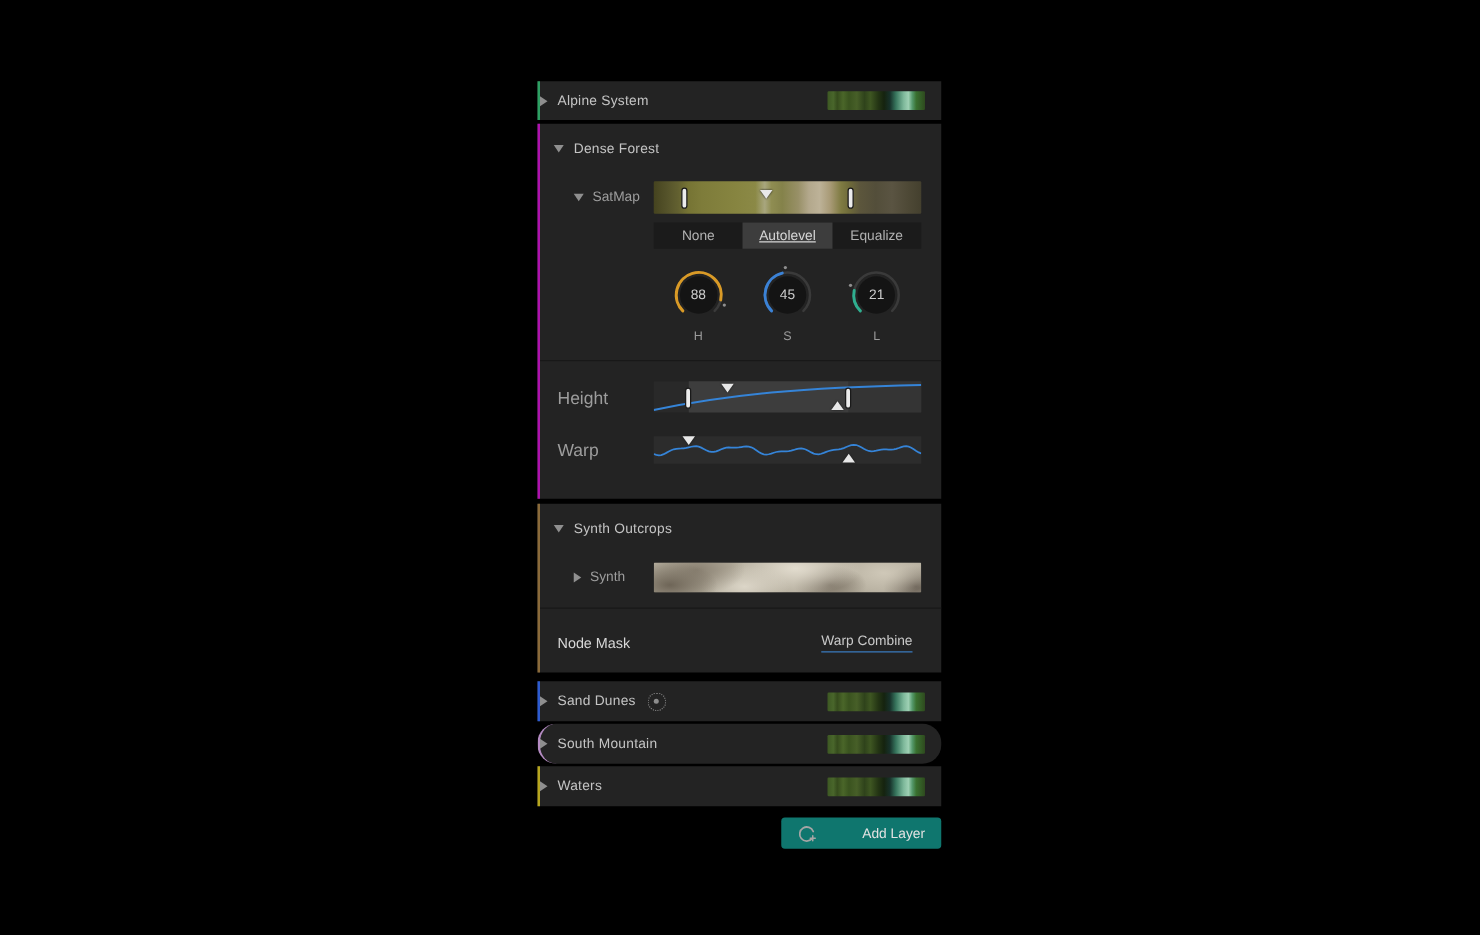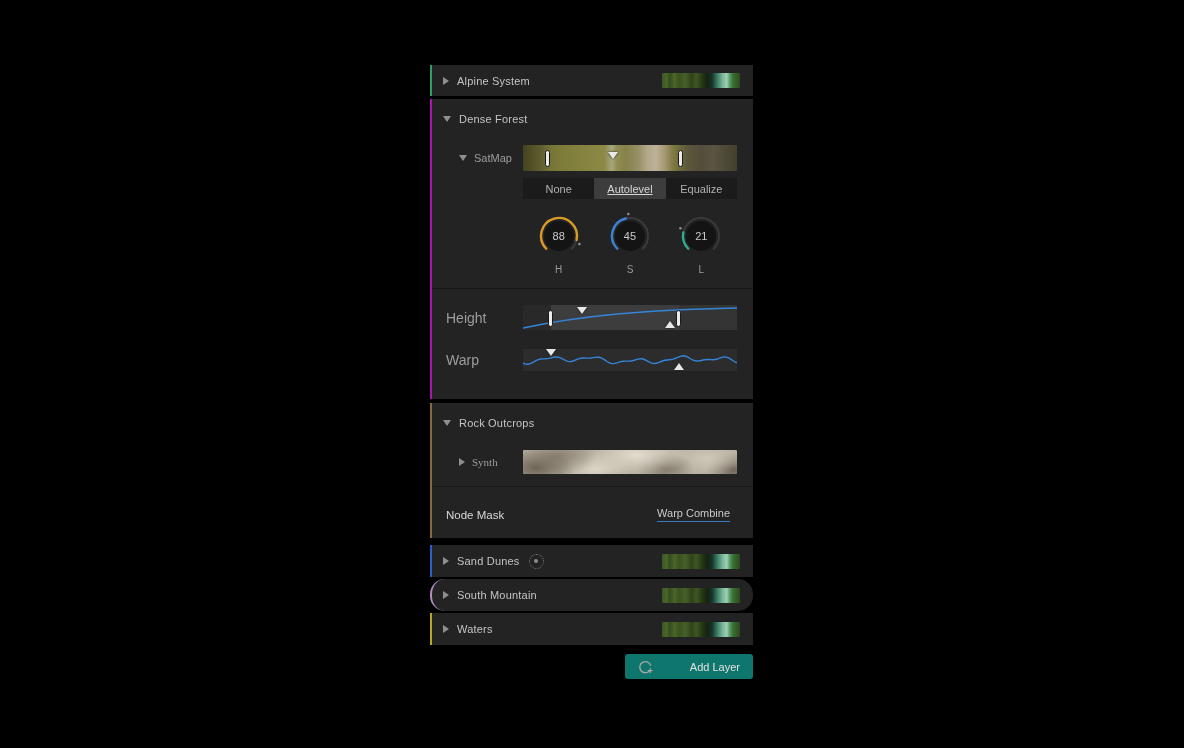--- a/index.html
+++ b/index.html
@@ -3,21 +3,21 @@
 <meta charset="utf-8">
 <style>
   * { margin:0; padding:0; box-sizing:border-box; }
   html,body { width:1184px; height:748px; background:#000; overflow:hidden;
               font-family:"Liberation Sans", sans-serif; }
   .panel { position:absolute; left:430px; top:65px; width:323px; display:flex; flex-direction:column; }
 
   .section { background:#232323; border-left:2px solid #444; }
 
   
-  .layer-row { height:31px; display:flex; align-items:center; padding-left:11px; padding-right:13px; }
+  .layer-row { height:31px; display:flex; align-items:center; padding-right:13px; }
   .layer-row.h32 { height:32px; }
   .gap2 { height:2px; } .gap3 { height:3px; } .gap4 { height:4px; } .gap7 { height:7px; }
 
   .tri-r { width:0; height:0; border-top:4px solid transparent; border-bottom:4px solid transparent;
            border-left:6px solid #8f8f8f; flex:0 0 auto; }
   .tri-d { width:0; height:0; border-left:4px solid transparent; border-right:4px solid transparent;
            border-top:6px solid #8f8f8f; flex:0 0 auto; }
   .layer-label { color:#c4c4c4; font-size:11px; margin-left:8px; letter-spacing:.2px; }
   .spacer { flex:1; }
   .thumb { width:78px; height:15px; border-radius:1px;
@@ -73,21 +73,21 @@
 
   
   .height-row { margin-top:16px; }
   .curvebox { height:25px; background:#292929; position:relative; overflow:visible; }
   .curvebox .inner-range { position:absolute; top:0; bottom:0; background:#3d3d3d; }
   .curvebox svg { position:absolute; left:0; top:0; }
   .warp-row { margin-top:19px; }
   .warpbox { height:22px; background:#2c2c2c; position:relative; }
 
   
-  .synth-row { margin-top:17px;font-family:Liberation Serif, serif; }
+  .synth-row { margin-top:17px; }
   .synth-thumb { width:214px; height:24px; border-radius:1px;
     background:
       radial-gradient(55px 26px at 6% 75%, #6e6557 0%, rgba(110,101,87,0) 70%),
       radial-gradient(60px 30px at 16% 25%, #8a8172 0%, rgba(138,129,114,0) 65%),
       radial-gradient(55px 26px at 34% 80%, #dcd6c8 0%, rgba(220,214,200,0) 65%),
       radial-gradient(75px 30px at 53% 20%, #e2dcce 0%, rgba(226,220,206,0) 70%),
       radial-gradient(45px 24px at 66% 75%, #7d7466 0%, rgba(125,116,102,0) 65%),
       radial-gradient(60px 28px at 86% 35%, #cfc8b8 0%, rgba(207,200,184,0) 65%),
       radial-gradient(35px 22px at 98% 80%, #6a6156 0%, rgba(106,97,86,0) 75%),
       linear-gradient(#b5ae9e,#b5ae9e); }
@@ -217,21 +217,21 @@
     </div>
 
     <div class="pad-bottom-df"></div>
   </div>
 
   <div class="gap4"></div>
 
   <div class="section" style="border-left-color: rgb(138, 106, 58);">
     <div class="sec-header">
       <span class="tri-d"></span>
-      <span class="layer-label">Rock Outcrops</span>
+      <span class="layer-label">Synth Outcrops</span>
     </div>
 
     <div class="sub-row synth-row">
       <div class="sub-label-wrap">
         <span class="tri-r"></span>
         <span class="sub-label">Synth</span>
       </div>
       <div class="widget-col">
         <div class="synth-thumb"></div>
       </div>

